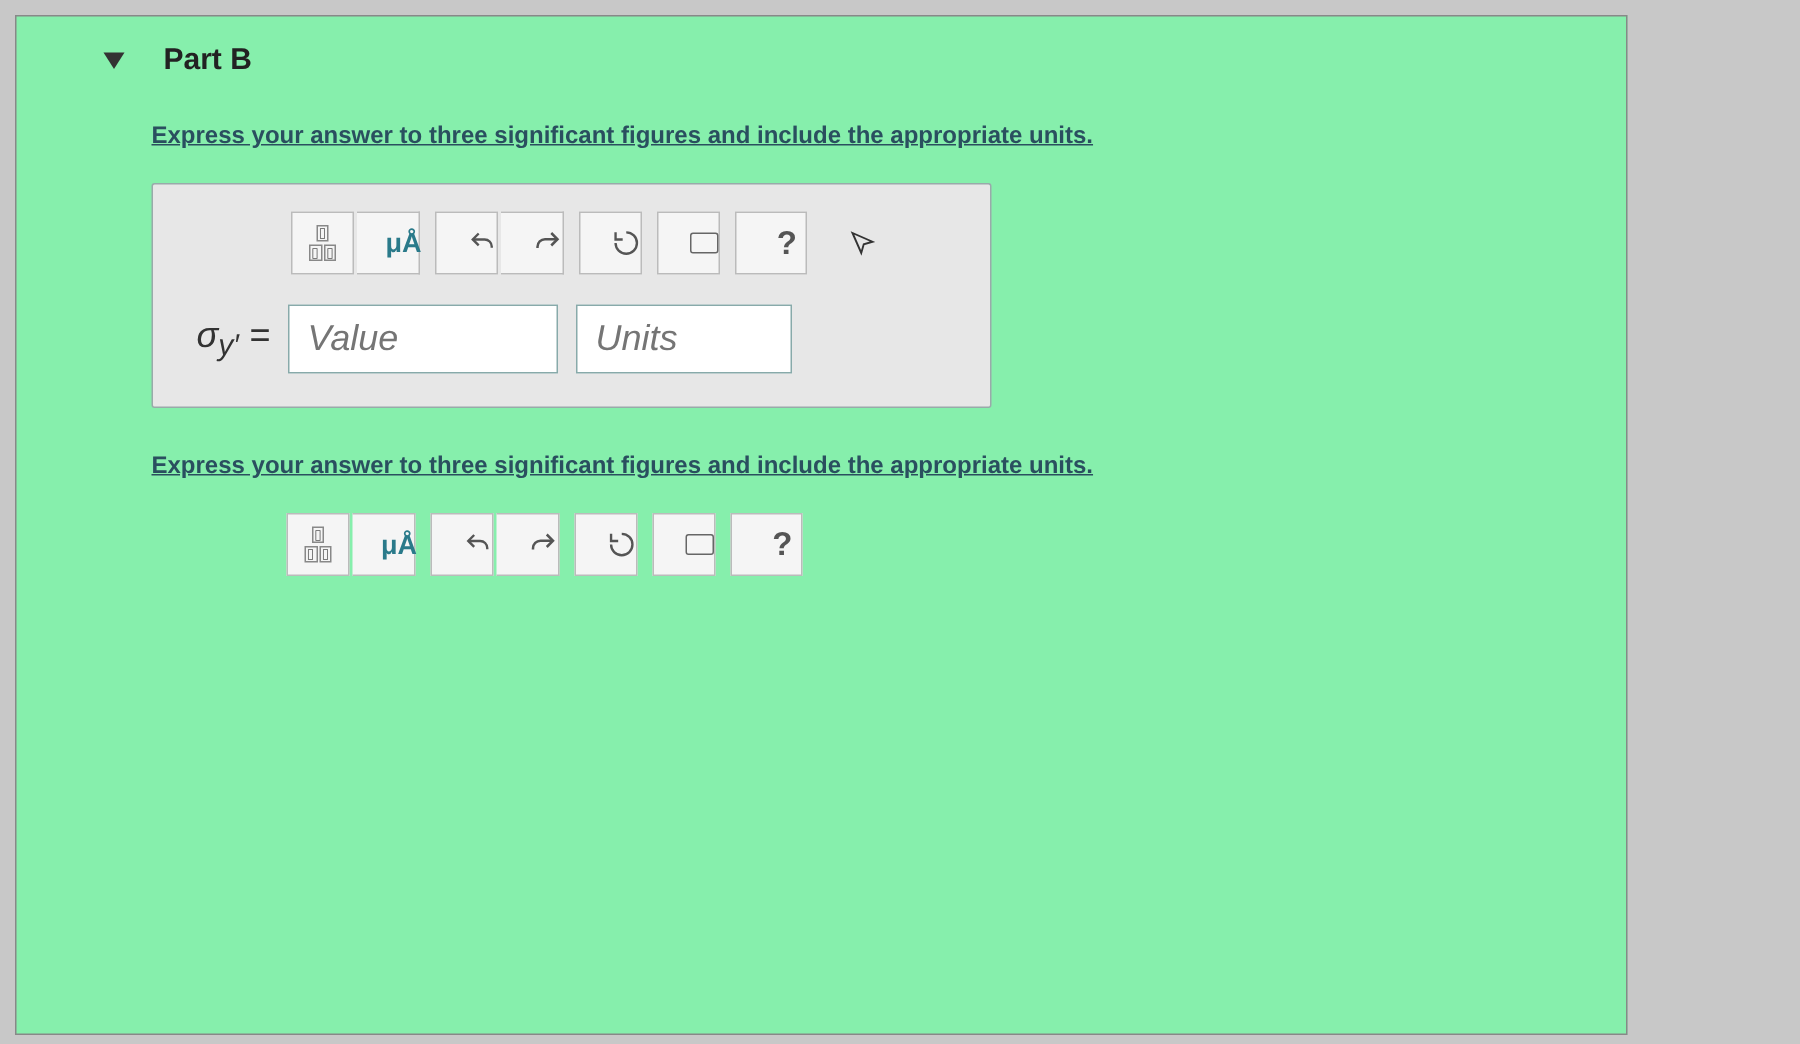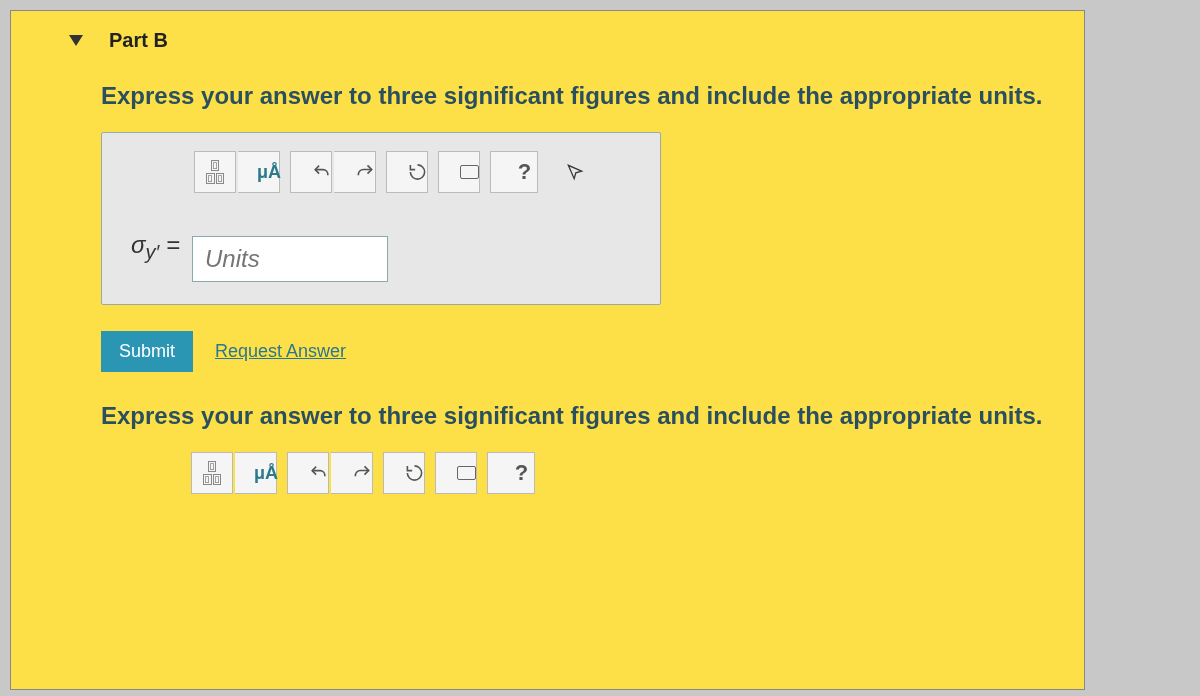--- a/index.html
+++ b/index.html
@@ -5,21 +5,21 @@
   * { box-sizing: border-box; margin: 0; padding: 0; }
   body {
     background: #c8c8c8;
     font-family: Arial, Helvetica, sans-serif;
     padding: 10px 0 0 10px;
     width: 1200px;
     height: 696px;
     overflow: hidden;
   }
   .panel {
-    background: #fde047;
+    background: #86efac;
     border: 1px solid #888;
     width: 1075px;
     height: 680px;
     padding: 0;
     position: relative;
   }
   .section-title {
     font-size: 20px;
     font-weight: bold;
     color: #222;
@@ -42,24 +42,25 @@
     padding: 20px 40px 20px 90px;
   }
   .prompt-text {
     font-size: 20px;
     color: #333;
     margin-bottom: 8px;
   }
   .prompt-text .sigma { font-style: italic; }
   .prompt-text sub { font-size: 0.75em; font-style: italic; }
   .instruction {
-    font-size: 24px;
+    font-size: 16px;
     color: #2a4f5f;
     font-weight: bold;
     margin-bottom: 22px;
+    text-decoration: underline;
   }
   .answer-box {
     background: #e7e7e7;
     border: 1px solid #9aa;
     padding: 18px 22px 22px 22px;
     width: 560px;
     border-radius: 2px;
   }
   .toolbar {
     display: flex;
@@ -106,21 +107,21 @@
     height: 46px;
     border: 1px solid #8aa;
     background: #fff;
     font-size: 24px;
     font-style: italic;
     color: #2a6b78;
     padding: 0 12px;
     outline: none;
   }
   .value-input { width: 180px; }
-  .units-input { width: 196px; margin-top: 23px; }
+  .units-input { width: 144px; }
   .submit-row {
     display: flex;
     align-items: center;
     gap: 22px;
     margin-top: 26px;
   }
   .submit-btn {
     background: #2b96b4;
     color: #fff;
     border: none;
@@ -193,28 +194,25 @@
         </div>
         <div class="tool-btn wide" style="border:none;background:transparent;">
           <svg viewBox="0 0 24 24" fill="none" stroke="#333" stroke-width="1.5">
               <path d="M4 4l7 16 2-7 7-2z"></path>
             </svg>
         </div>
       </div>
 
       <div class="input-row">
         <span class="var-label"><i>σ</i><sub>y′</sub> =</span>
+        <input class="value-input" placeholder="Value" style="">
         <input class="units-input" placeholder="Units" style="">
       </div>
     </div>
 
-    <div class="submit-row">
-      <button class="submit-btn">Submit</button>
-      <a class="request-link">Request Answer</a>
-    </div>
   </div>
 
 
   <div class="section-body section-c-body">
     <p class="instruction">Express your answer to three significant figures and include the appropriate units.</p>
 
     <div class="toolbar partc-toolbar" style="margin-top:18px;">
       <div class="tool-btn">
         <span class="format-icon">
           <span class="tiny">▯</span>

